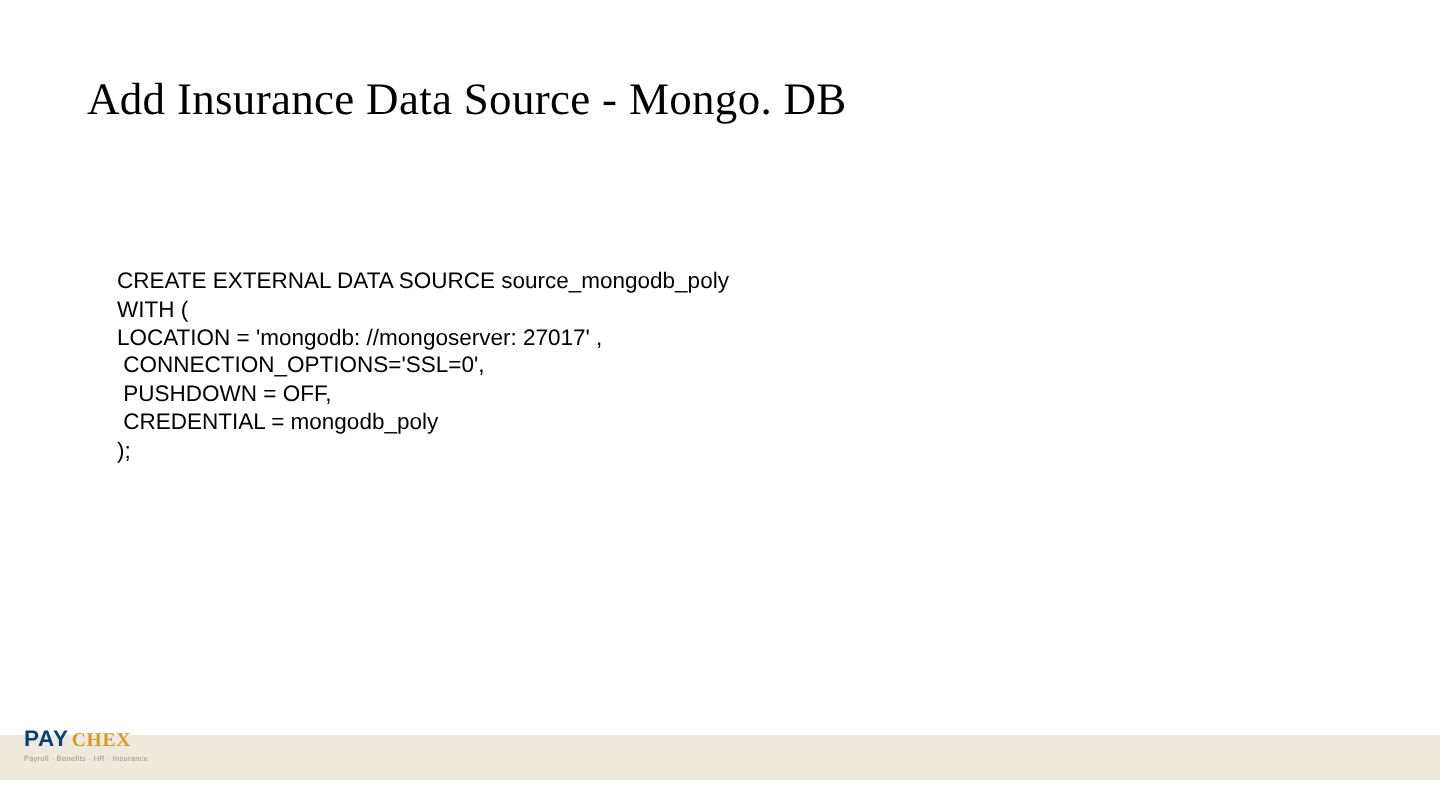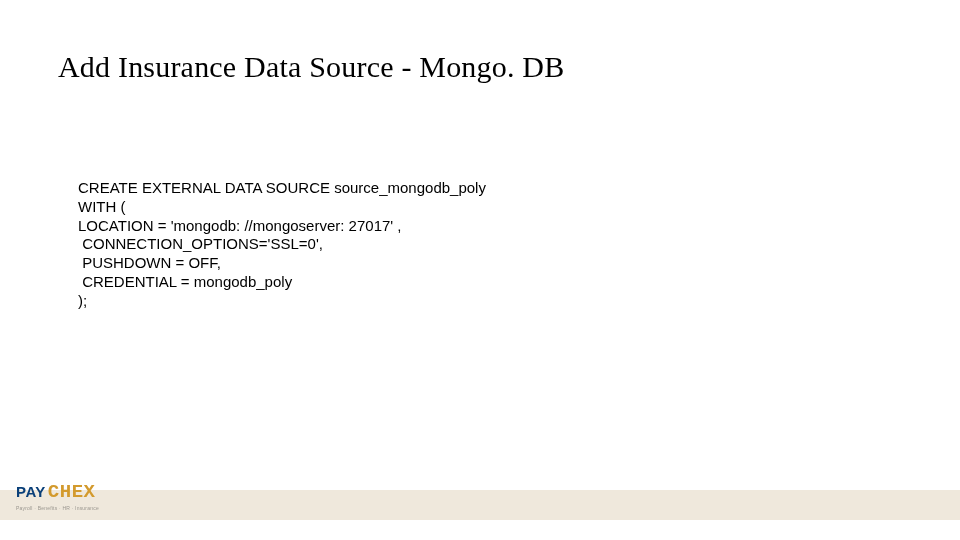--- a/index.html
+++ b/index.html
@@ -46,23 +46,23 @@
   }
   .logo-row1 { display: flex; align-items: baseline; gap: 2px; }
   .logo-pay {
     font-family: Arial, Helvetica, sans-serif;
     font-weight: 900;
     font-size: 15px;
     color: #0a3f78;
     letter-spacing: 0.5px;
   }
   .logo-chex {
-    font-family: Liberation Mono, monospace;
+    font-family: Liberation Serif, serif;
     font-weight: 900;
-    font-size: 19px;
+    font-size: 13px;
     color: #d39a2d;
     letter-spacing: 0.5px;
   }
   .logo-tagline {
     font-family: Arial, Helvetica, sans-serif;
     font-size: 5px;
     color: #9a968f;
     margin-top: 2px;
     letter-spacing: 0.2px;
     white-space: nowrap;

